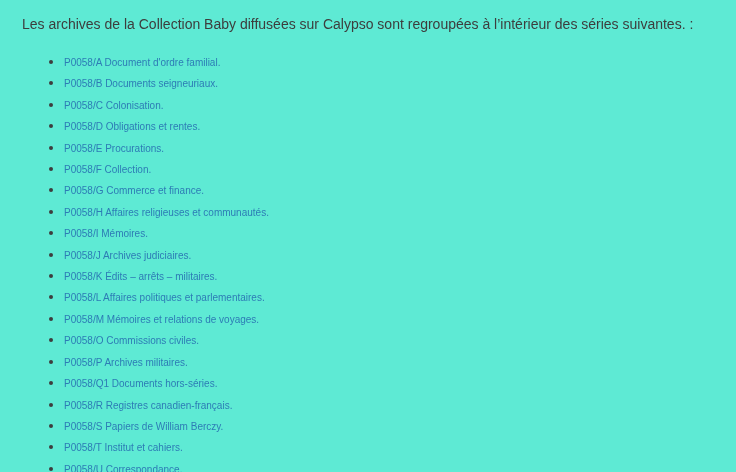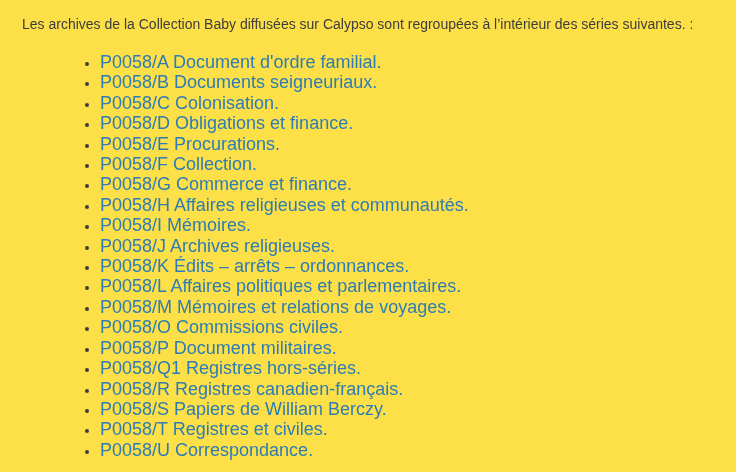--- a/index.html
+++ b/index.html
@@ -5,41 +5,40 @@
   html, body {
     margin: 0;
     padding: 0;
     background: #ffffff;
   }
   .page {
     position: relative;
     width: 736px;
     height: 472px;
     overflow: hidden;
-    background: #fde047;
+    background: #5eead4;
     font-family: "Liberation Sans", "DejaVu Sans", sans-serif;
     color: #3d3d3d;
   }
   .intro {
     margin: 14px 0 0 22px;
     font-size: 14px;
     line-height: 20px;
     white-space: nowrap;
     color: #3d3d3d;
   }
   .series-list {
     margin: 18px 0 0 22px;
     padding: 0 0 0 42px;
     list-style-type: disc;
   }
   .series-list li {
-    font-size: 18px;
+    font-size: 10px;
     line-height: 20.4px;
     color: #3d3d3d;
-    margin-left: 36px;
   }
   .series-list li::marker {
     color: #3d3d3d;
     font-size: 13px;
   }
   .series-list a {
     color: #2d7cb5;
     text-decoration: none;
     cursor: pointer;
   }
@@ -47,31 +46,31 @@
 </head>
 <body>
 
 <div class="page">
   <p class="intro">Les archives de la Collection Baby diffusées sur Calypso sont regroupées à l’intérieur des séries suivantes. :</p>
 
   <ul class="series-list">
       <li><a href="#">P0058/A Document d'ordre familial.</a></li>
       <li><a href="#">P0058/B Documents seigneuriaux.</a></li>
       <li><a href="#">P0058/C Colonisation.</a></li>
-      <li><a href="#">P0058/D Obligations et finance.</a></li>
+      <li><a href="#">P0058/D Obligations et rentes.</a></li>
       <li><a href="#">P0058/E Procurations.</a></li>
       <li><a href="#">P0058/F Collection.</a></li>
       <li><a href="#">P0058/G Commerce et finance.</a></li>
       <li><a href="#">P0058/H Affaires religieuses et communautés.</a></li>
       <li><a href="#">P0058/I Mémoires.</a></li>
-      <li><a href="#">P0058/J Archives religieuses.</a></li>
-      <li><a href="#">P0058/K Édits – arrêts – ordonnances.</a></li>
+      <li><a href="#">P0058/J Archives judiciaires.</a></li>
+      <li><a href="#">P0058/K Édits – arrêts – militaires.</a></li>
       <li><a href="#">P0058/L Affaires politiques et parlementaires.</a></li>
       <li><a href="#">P0058/M Mémoires et relations de voyages.</a></li>
       <li><a href="#">P0058/O Commissions civiles.</a></li>
-      <li><a href="#">P0058/P Document militaires.</a></li>
-      <li><a href="#">P0058/Q1 Registres hors-séries.</a></li>
+      <li><a href="#">P0058/P Archives militaires.</a></li>
+      <li><a href="#">P0058/Q1 Documents hors-séries.</a></li>
       <li><a href="#">P0058/R Registres canadien-français.</a></li>
       <li><a href="#">P0058/S Papiers de William Berczy.</a></li>
-      <li><a href="#">P0058/T Registres et civiles.</a></li>
+      <li><a href="#">P0058/T Institut et cahiers.</a></li>
       <li><a href="#">P0058/U Correspondance.</a></li>
     </ul>
 </div>
 
 </body></html>

